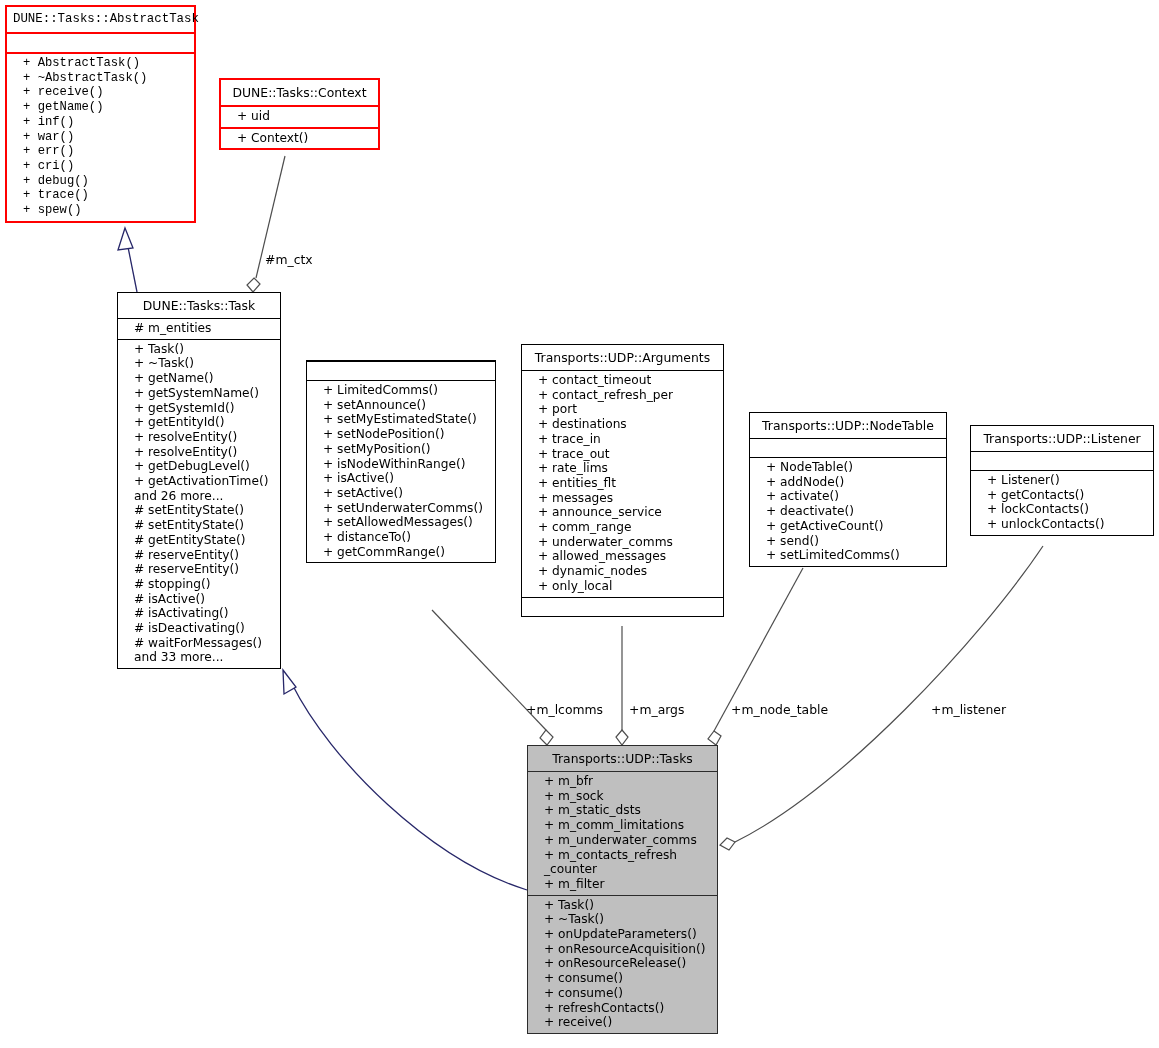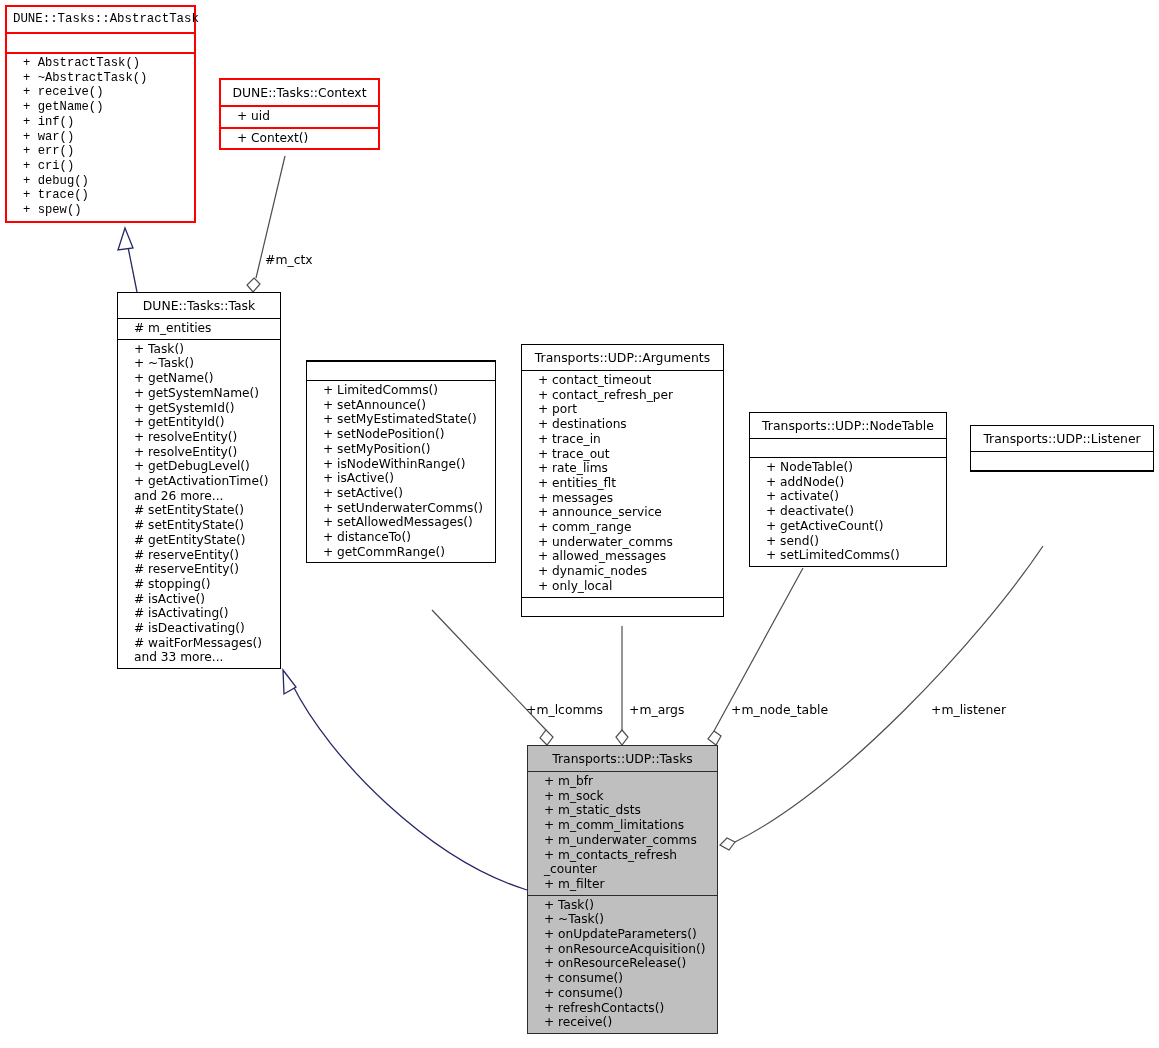--- a/index.html
+++ b/index.html
@@ -248,20 +248,26 @@
       <div class="member">+ send()</div>
       <div class="member">+ setLimitedComms()</div>
     </div>
   </div>
 
   <div class="uml-class" style="left:970px; top:425px; width:184px;">
     <div class="cls-title">Transports::UDP::Listener</div>
     <div class="sep"></div>
     <div class="cls-section empty"></div>
     <div class="sep"></div>
+    <div class="cls-section">
+      <div class="member">+ Listener()</div>
+      <div class="member">+ getContacts()</div>
+      <div class="member">+ lockContacts()</div>
+      <div class="member">+ unlockContacts()</div>
+    </div>
   </div>
 
   <div class="uml-class highlight" style="left:527px; top:745px; width:191px;">
     <div class="cls-title">Transports::UDP::Tasks</div>
     <div class="sep"></div>
     <div class="cls-section">
       <div class="member">+ m_bfr</div>
       <div class="member">+ m_sock</div>
       <div class="member">+ m_static_dsts</div>
       <div class="member">+ m_comm_limitations</div>

